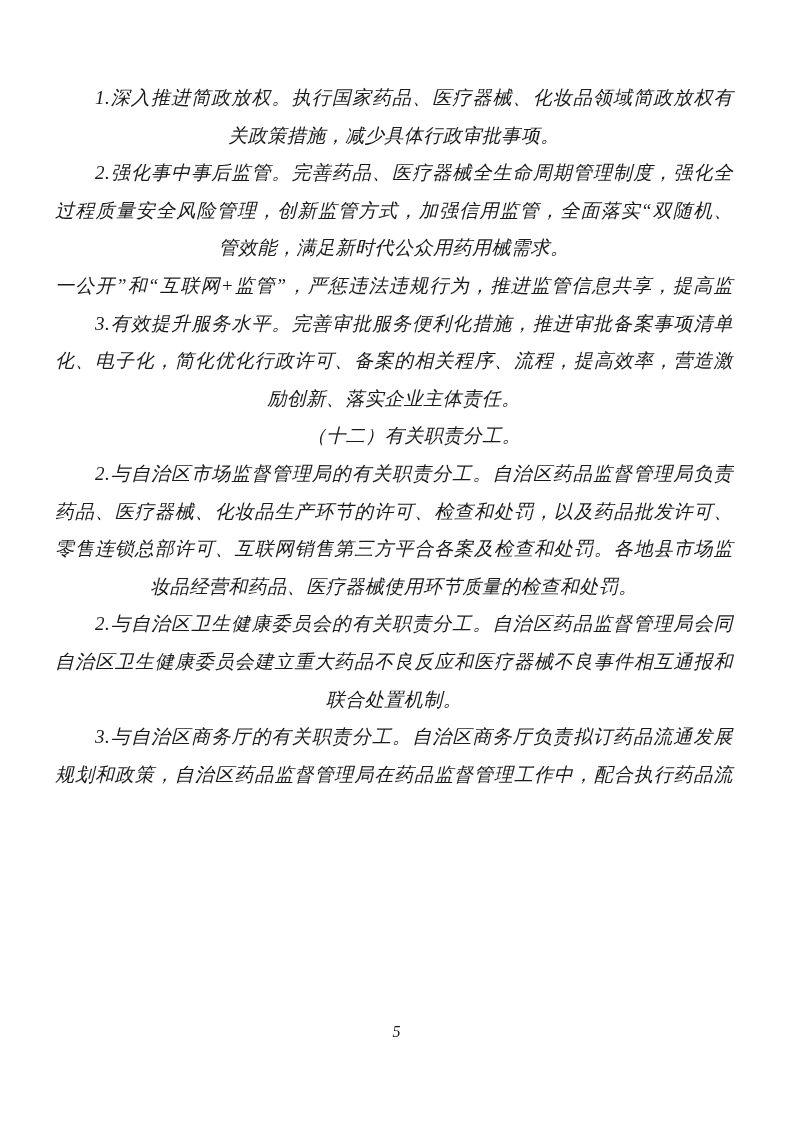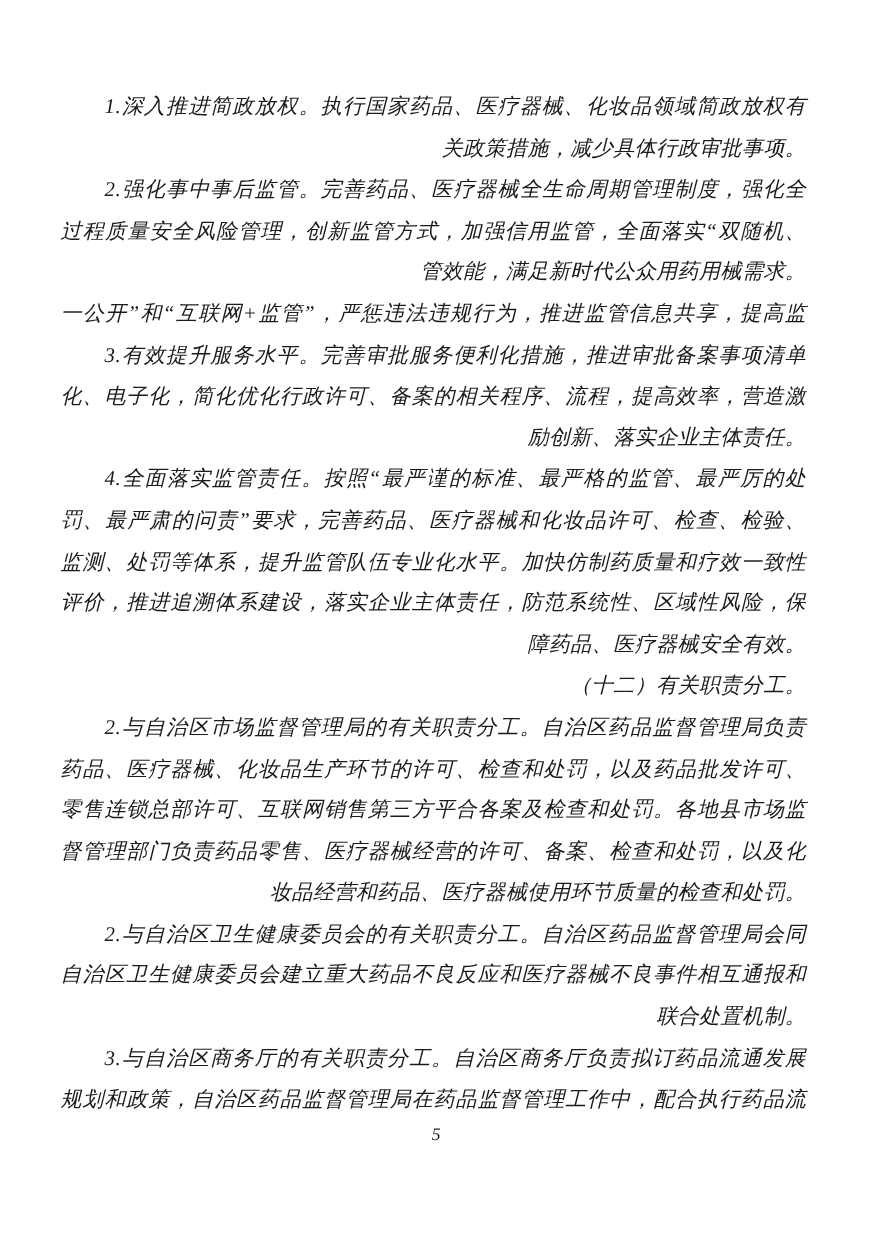--- a/index.html
+++ b/index.html
@@ -25,21 +25,21 @@
     position: absolute;
     left: 55px;
     top: 79px;
     width: 678px;
   }
   .line {
     font-size: 19px;
     line-height: 37.6px;
     height: 37.6px;
     letter-spacing: 0.5px;
-    text-align: right;
+    text-align: center;
     white-space: nowrap;
     overflow: visible;
   }
   .line.full {
     text-align: justify;
     text-align-last: justify;
     white-space: normal;
   }
   .line.indent {
     padding-left: 40px;
@@ -75,34 +75,26 @@
         <div class="line full">过程质量安全风险管理，创新监管方式，加强信用监管，全面落实“双随机、</div>
         <div class="line">管效能，满足新时代公众用药用械需求。</div>
         <div class="line full">一公开”和“互联网+监管”，严惩违法违规行为，推进监管信息共享，提高监</div>
       </div>
       <div>
         <div class="line indent full">3.有效提升服务水平。完善审批服务便利化措施，推进审批备案事项清单</div>
         <div class="line full">化、电子化，简化优化行政许可、备案的相关程序、流程，提高效率，营造激</div>
         <div class="line">励创新、落实企业主体责任。</div>
       </div>
       <div>
-        <div class="line indent full">4.全面落实监管责任。按照“最严谨的标准、最严格的监管、最严厉的处</div>
-        <div class="line full">罚、最严肃的问责”要求，完善药品、医疗器械和化妆品许可、检查、检验、</div>
-        <div class="line full">监测、处罚等体系，提升监管队伍专业化水平。加快仿制药质量和疗效一致性</div>
-        <div class="line full">评价，推进追溯体系建设，落实企业主体责任，防范系统性、区域性风险，保</div>
-        <div class="line">障药品、医疗器械安全有效。</div>
-      </div>
-      <div>
         <div class="line indent">（十二）有关职责分工。</div>
       </div>
       <div>
         <div class="line indent full">2.与自治区市场监督管理局的有关职责分工。自治区药品监督管理局负责</div>
         <div class="line full">药品、医疗器械、化妆品生产环节的许可、检查和处罚，以及药品批发许可、</div>
         <div class="line full">零售连锁总部许可、互联网销售第三方平合各案及检查和处罚。各地县市场监</div>
-        <div class="line full">督管理部门负责药品零售、医疗器械经营的许可、备案、检查和处罚，以及化</div>
         <div class="line">妆品经营和药品、医疗器械使用环节质量的检查和处罚。</div>
       </div>
       <div>
         <div class="line indent full">2.与自治区卫生健康委员会的有关职责分工。自治区药品监督管理局会同</div>
         <div class="line full">自治区卫生健康委员会建立重大药品不良反应和医疗器械不良事件相互通报和</div>
         <div class="line">联合处置机制。</div>
       </div>
       <div>
         <div class="line indent full">3.与自治区商务厅的有关职责分工。自治区商务厅负责拟订药品流通发展</div>
         <div class="line full">规划和政策，自治区药品监督管理局在药品监督管理工作中，配合执行药品流</div>

